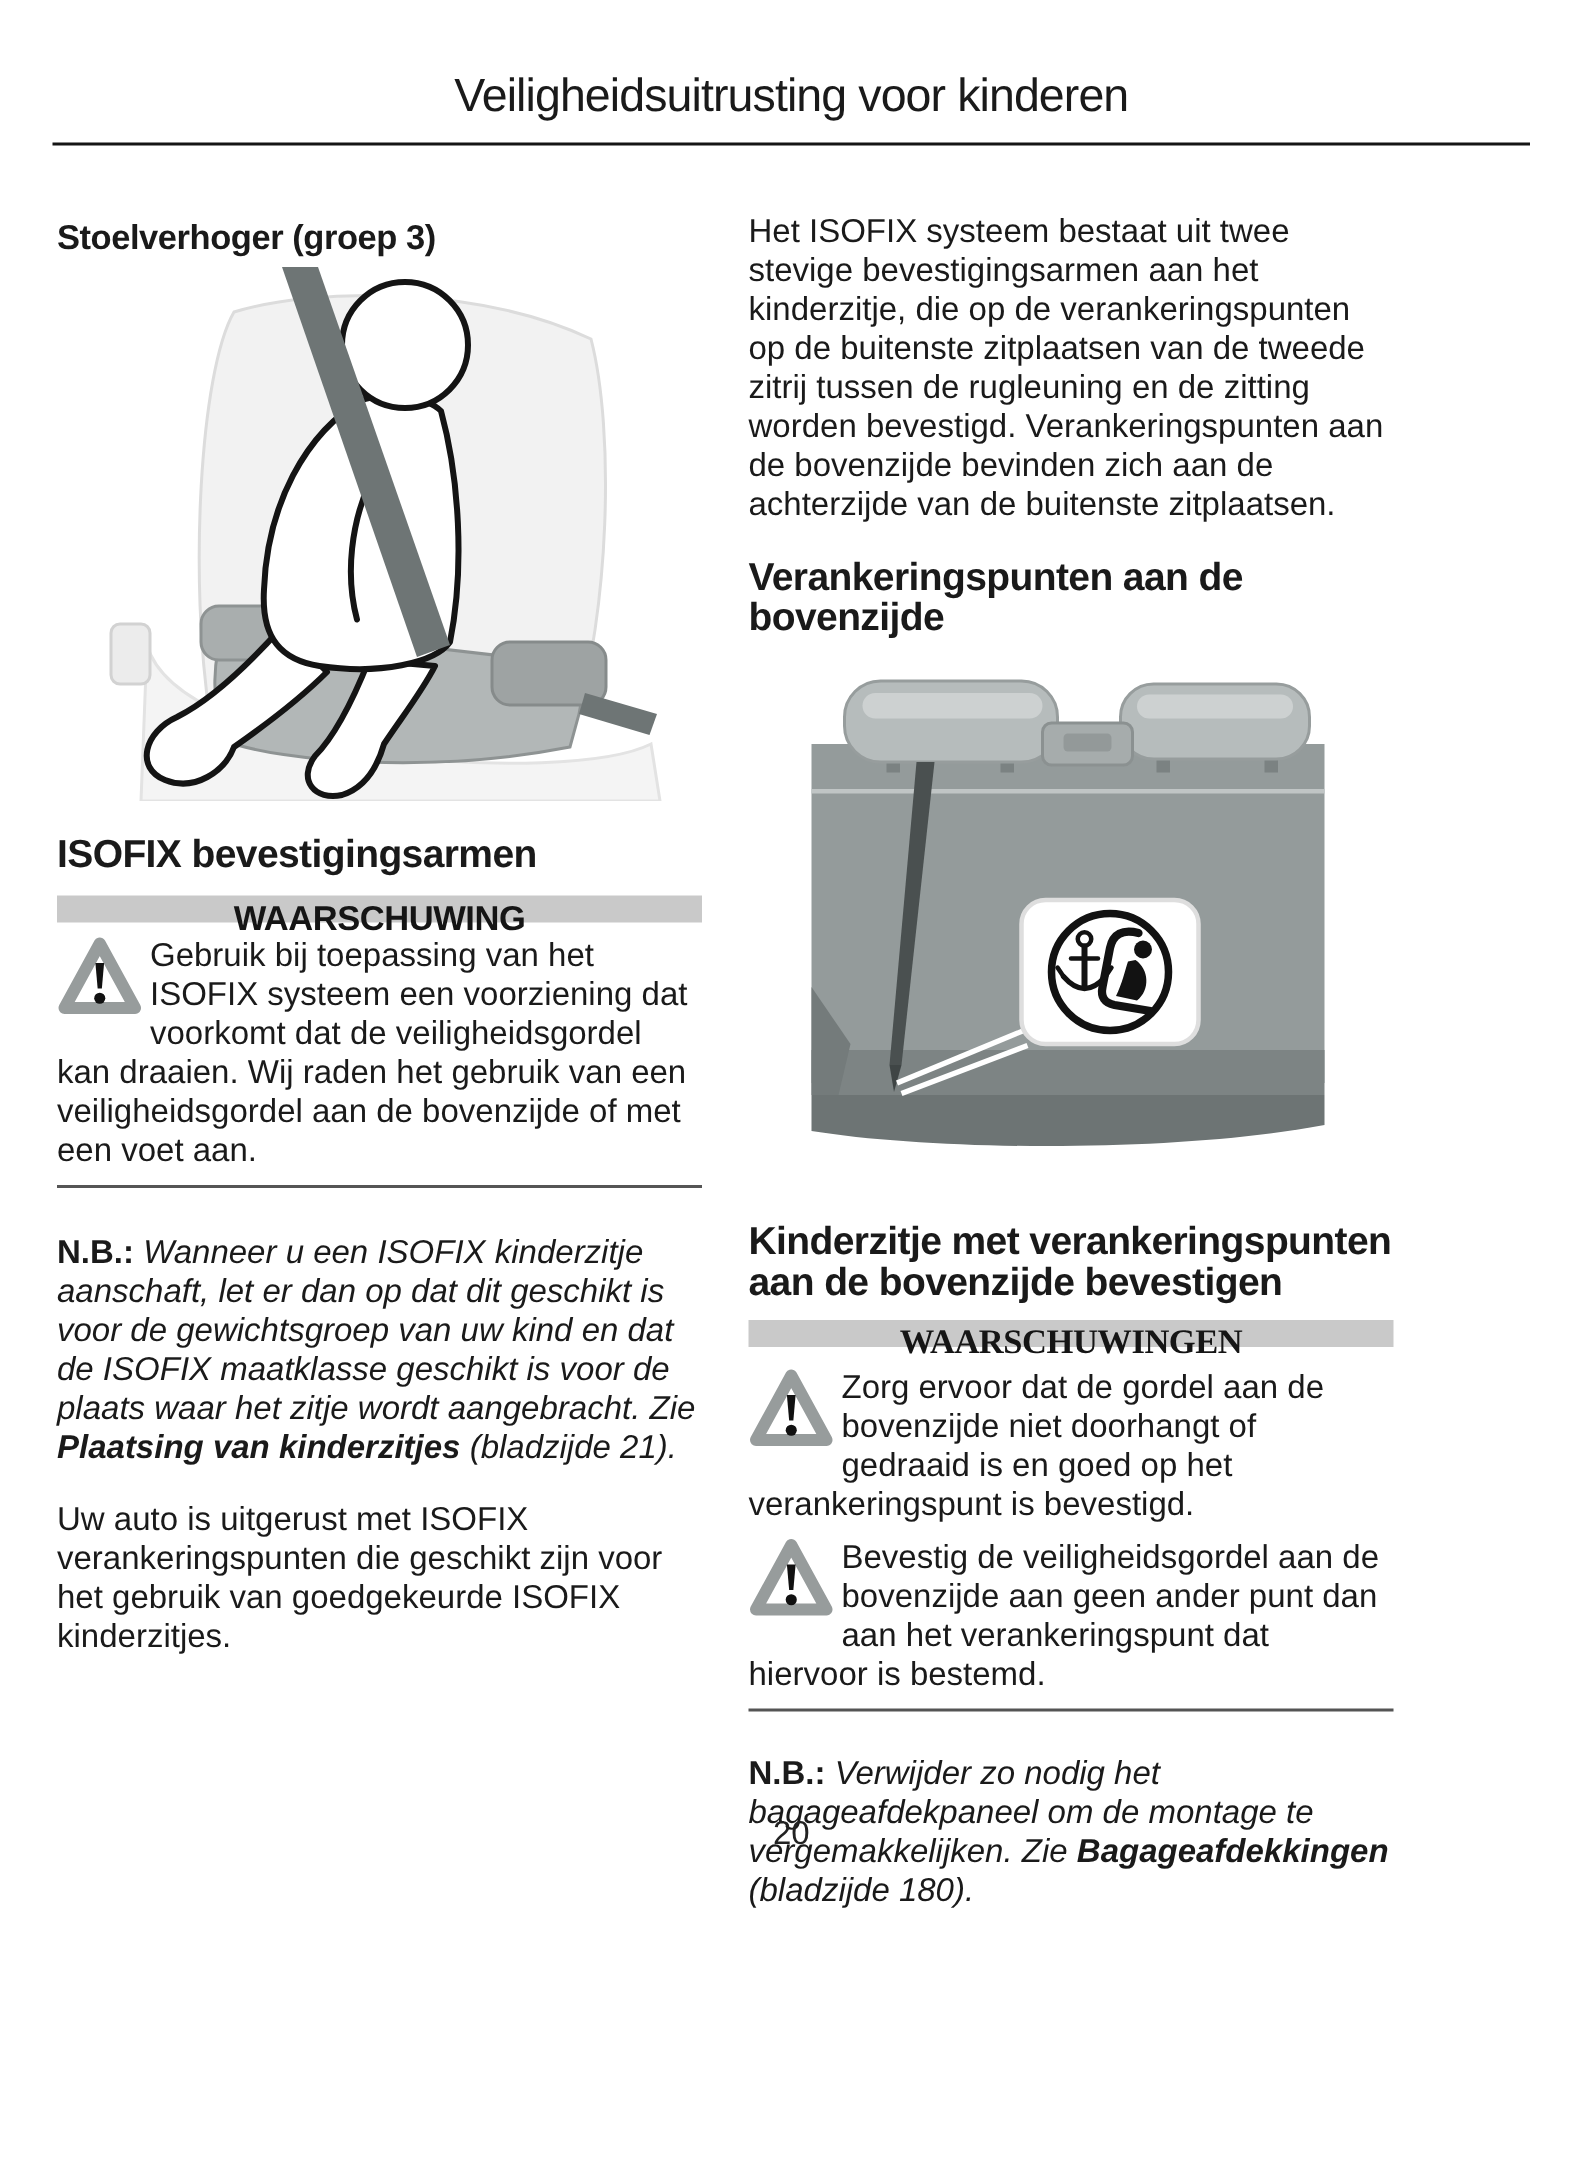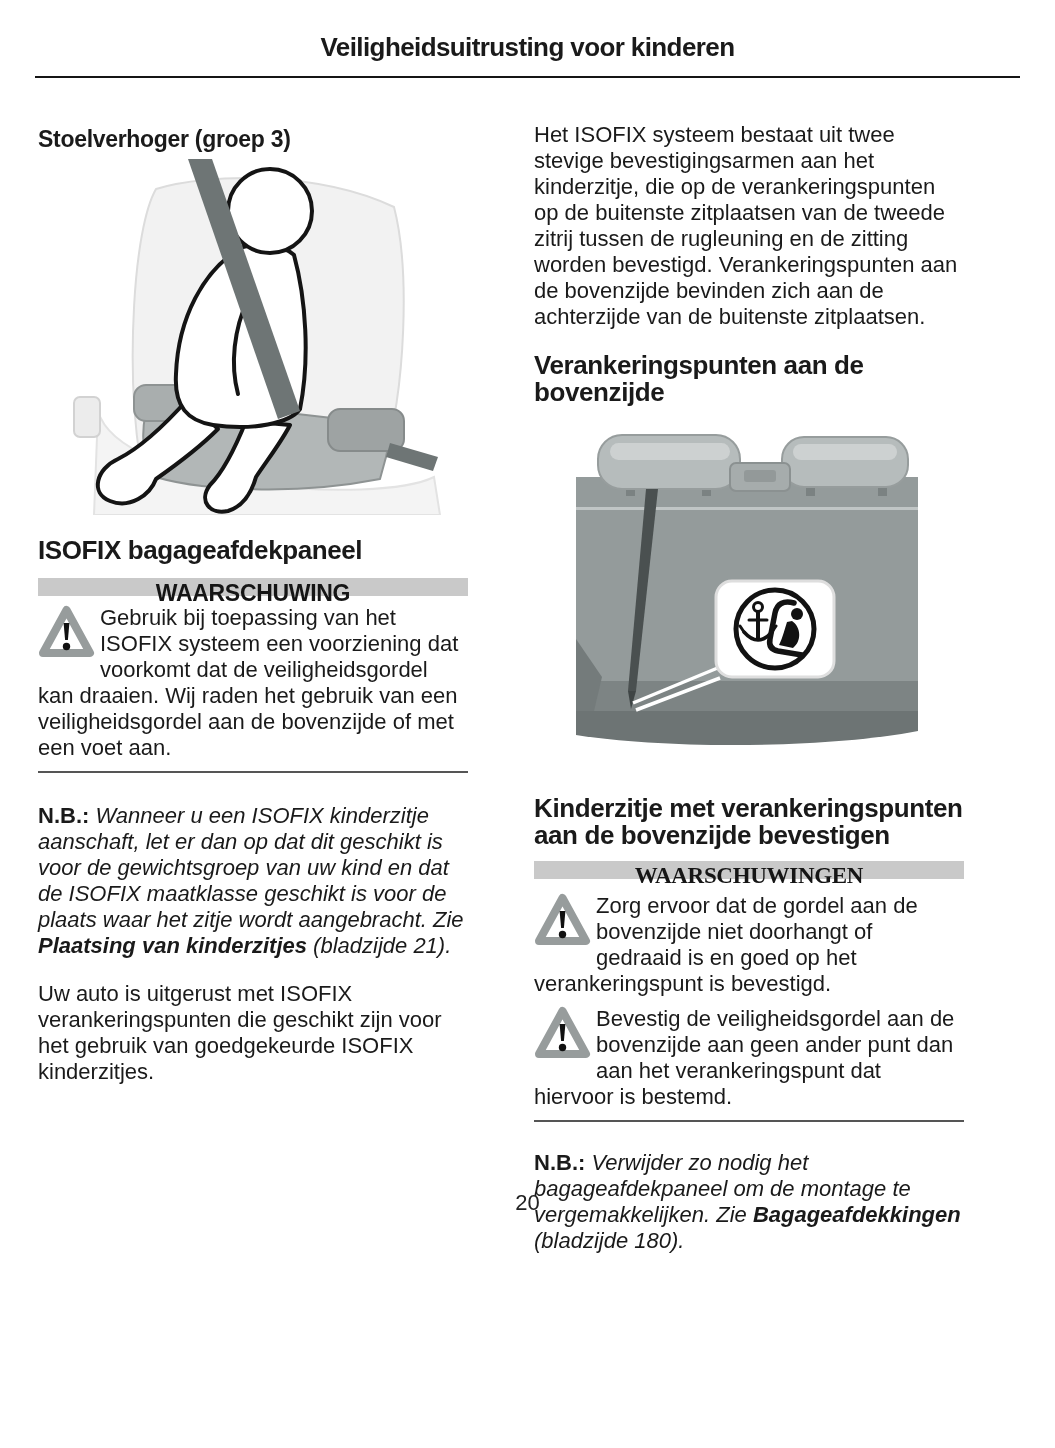--- a/index.html
+++ b/index.html
@@ -3,25 +3,25 @@
 <meta charset="utf-8">
 <style>
   html,body { margin:0; padding:0; background:#ffffff; }
   body {
     width:1055px; height:1448px; position:relative;
     font-family:"Liberation Sans", sans-serif; color:#1a1a1a;
     overflow:hidden;
   }
   .page { padding:0 35px; position:relative; }
   .title {
-    text-align:center; font-weight:bold; font-size:26px;
-    letter-spacing:-0.6px; margin:32px 10px 0;
+    text-align:center; font-weight:normal; font-size:31px;
+    letter-spacing:-0.6px; margin:46px 10px 0;
   }
   .title-rule { border:0; border-top:2.5px solid #151515; margin:13px 0 0; }
-  .columns { display:flex; gap:66px; margin:36px 0 0 3px; }
+  .columns { display:flex; gap:31px; margin:36px 0 0 3px; }
   .col { width:430px; flex:0 0 430px; }
 
   .subheading { font-size:23px; font-weight:bold; margin:12px 0 0; letter-spacing:-0.3px; }
   .section-heading { font-size:26px; font-weight:bold; line-height:1.05; letter-spacing:-0.4px; margin:22px 0 0; }
   .figure { margin-top:6px; }
   .figure svg { display:block; }
   .figure-label { font-size:17px; color:#2b2b2b; margin:2px 0 0; }
 
   .body-text { font-size:22px; line-height:26px; }
   .para { margin:22px 0 0; }
@@ -77,21 +77,21 @@
             <path d="M208,262 C196,292 184,314 172,326 C160,342 172,356 190,352 C206,347 214,332 218,318 C230,300 244,282 252,266 Z"></path>
             <path d="M205,88 C165,110 140,160 138,215 C136,248 150,262 175,266 C215,272 252,264 262,250 C272,200 268,140 256,96 C246,86 220,84 205,88 Z"></path>
             <circle cx="232" cy="52" r="42"></circle>
             <path d="M210,140 C196,170 192,205 200,235" fill="none"></path>
           </g>
 
           <polygon points="150,0 174,0 262,252 240,260" fill="#6e7575"></polygon>
         </svg>
       </div>
 
-      <div class="section-heading">ISOFIX bagageafdekpaneel</div>
+      <div class="section-heading">ISOFIX bevestigingsarmen</div>
 
       <div class="warn-bar">WAARSCHUWING</div>
 
       <div class="body-text warn-body">
         <span class="warn-icon-box">
           <svg width="57" height="54" viewBox="0 0 57 54">
             <path d="M28.5 5 L52 48 L5 48 Z" fill="#ffffff" stroke="#979c9c" stroke-width="8" stroke-linejoin="round"></path>
             <path d="M25.6 18 h5.8 l-1.5 17 h-2.8 Z" fill="#111"></path>
             <circle cx="28.5" cy="41.5" r="3.7" fill="#111"></circle>
           </svg>

